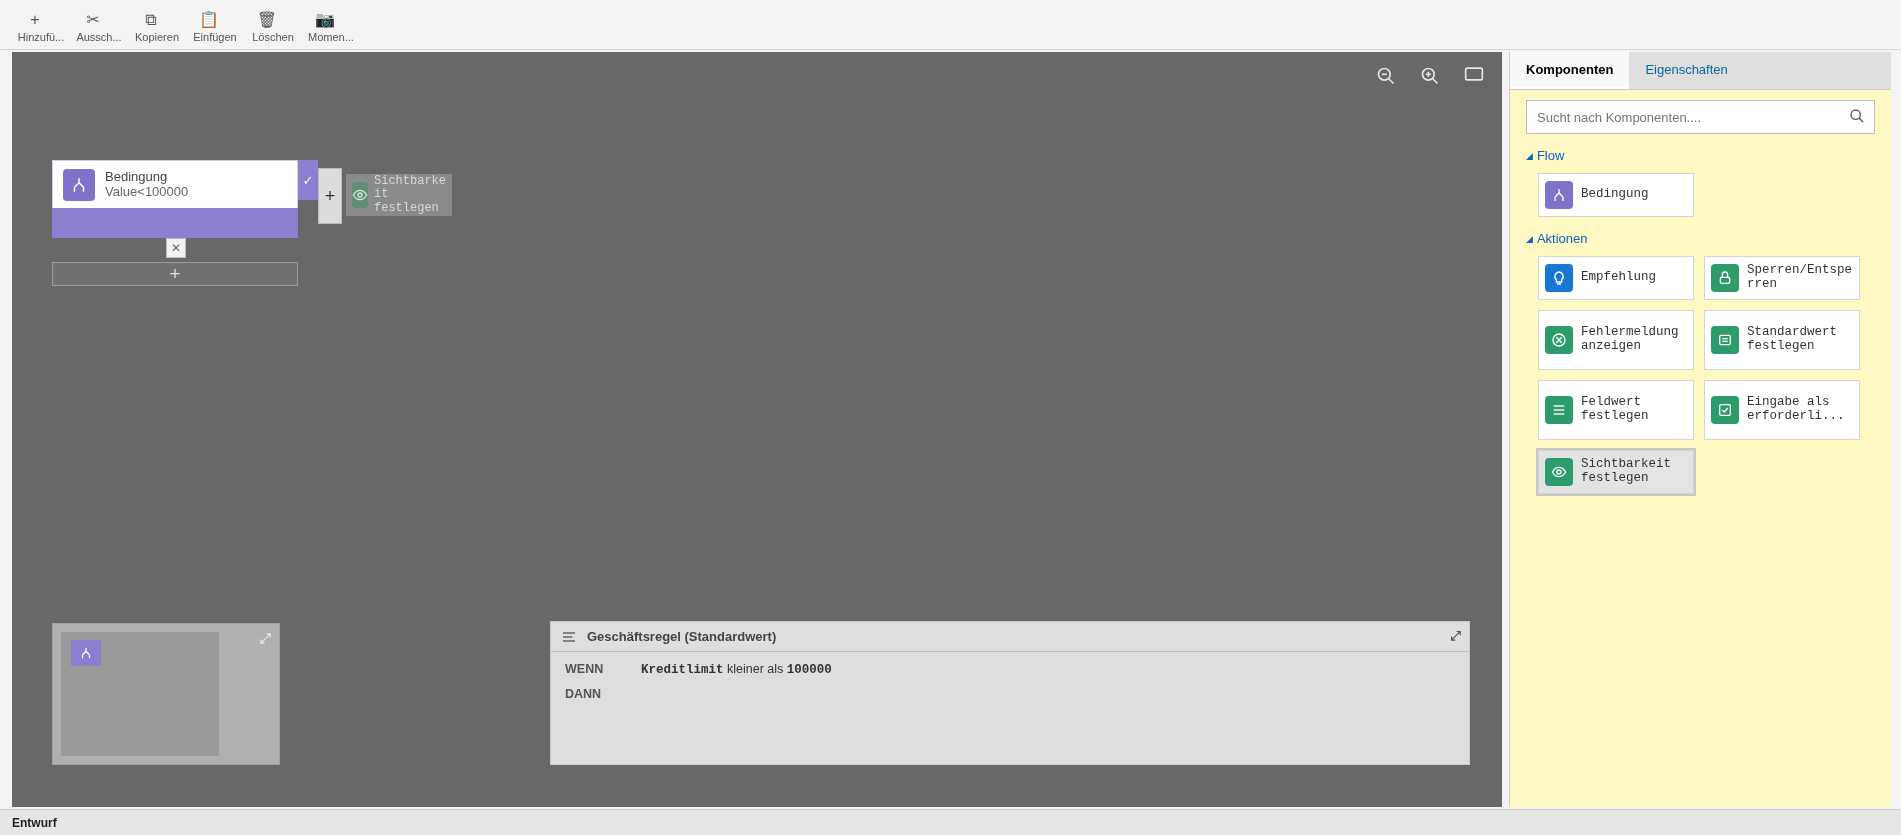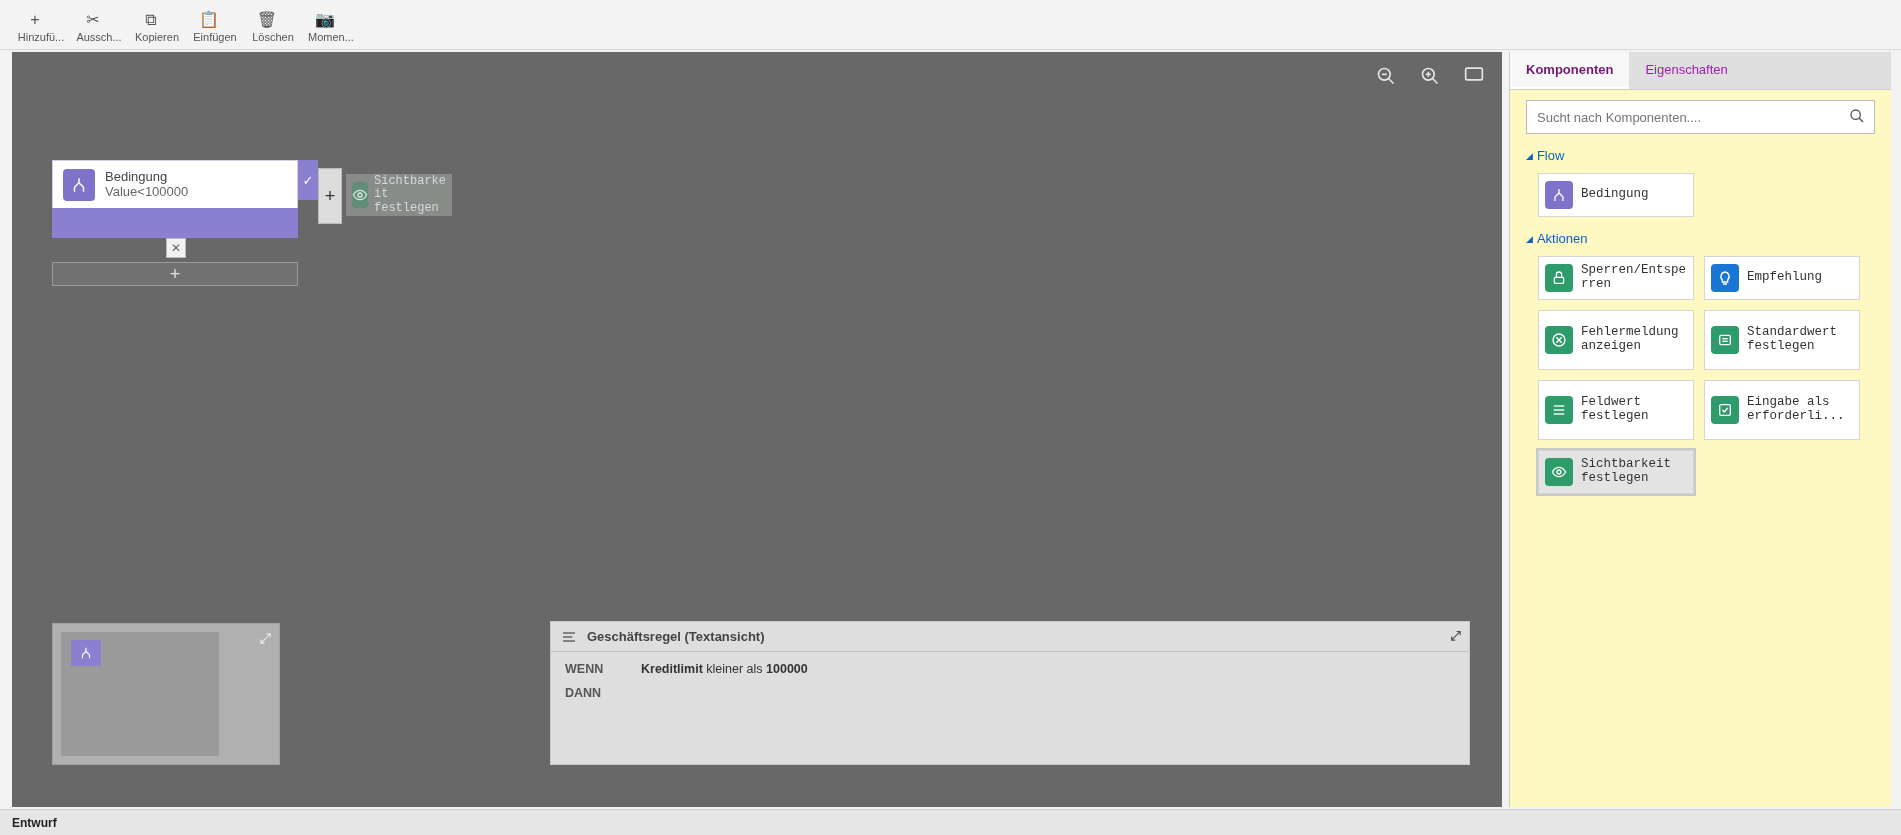--- a/index.html
+++ b/index.html
@@ -34,25 +34,25 @@
   .minimap .mm-inner{position:absolute;left:8px;top:8px;right:60px;bottom:8px;background:#9a9a9a;}
   .minimap .mm-expand{position:absolute;top:6px;right:8px;color:#fff;font-size:14px;cursor:pointer;}
   .minimap .mm-node{position:absolute;left:10px;top:8px;width:30px;height:26px;background:#8b80d0;display:flex;align-items:center;justify-content:center;color:#fff;font-size:12px;}
   
   .textview{position:absolute;left:538px;right:32px;bottom:42px;height:144px;background:#dedede;border:1px solid #c8c8c8;}
   .tv-head{height:30px;border-bottom:1px solid #c0c0c0;display:flex;align-items:center;padding:0 10px;gap:10px;color:#444;font-weight:600;font-size:13px;position:relative;}
   .tv-head .expand{position:absolute;right:8px;top:6px;font-size:13px;color:#555;cursor:pointer;}
   .tv-body{padding:10px 14px;font-size:12.5px;color:#333;}
   .tv-body .row{display:flex;align-items:flex-start;gap:30px;margin-bottom:10px;}
   .tv-body .kw{font-weight:700;color:#555;min-width:46px;}
-  .tv-body b{font-weight:600;}
+  .tv-body b{font-weight:600;font-family:Liberation Mono, monospace;}
   
   .tabs{display:flex;background:#dfdfdf;border-bottom:1px solid #ccc;}
-  .tab{padding:10px 16px;font-size:13px;color:#a21caf;cursor:pointer;}
-  .tab.active{background:#f8f8f8;color:#701a75;font-weight:600;border-bottom:2px solid #fff;}
+  .tab{padding:10px 16px;font-size:13px;color:#0369a1;cursor:pointer;}
+  .tab.active{background:#f8f8f8;color:#000000;font-weight:600;border-bottom:2px solid #fff;}
   .side-body{flex:1;background:#fef9c3;padding:10px 16px;overflow:auto;}
   .search{position:relative;margin-bottom:14px;}
   .search input{width:100%;height:34px;border:1px solid #bcbcbc;padding:0 34px 0 10px;font-size:13px;outline:none;}
   .search .sicon{position:absolute;right:10px;top:8px;color:#666;font-size:16px;}
   .sect-h{display:flex;align-items:center;gap:4px;color:#0b62c4;font-size:13px;margin:6px 0 10px 0;cursor:pointer;}
   .sect-h::before{content:"◢";font-size:9px;color:#0b62c4;}
   .tiles{display:flex;flex-wrap:wrap;gap:10px;padding-left:12px;margin-bottom:14px;}
   .tile{width:156px;height:44px;background:#fff;border:1px solid #d5d5d5;display:flex;align-items:center;padding:4px 6px;gap:8px;font-size:12.5px;line-height:1.1;cursor:pointer;}
   .tile .ticon{width:28px;height:28px;border-radius:4px;display:flex;align-items:center;justify-content:center;color:#fff;flex-shrink:0;}
   .tile.tall{height:60px;}
@@ -169,21 +169,21 @@
 
     <div class="textview">
       <div class="tv-head">
         <span>
           <svg width="16" height="14" viewBox="0 0 24 20" fill="none" stroke="#555" stroke-width="2">
               <line x1="3" y1="4" x2="21" y2="4"></line>
               <line x1="3" y1="10" x2="17" y2="10"></line>
               <line x1="3" y1="16" x2="21" y2="16"></line>
             </svg>
         </span>
-        <span>Geschäftsregel (Textansicht)</span>
+        <span>Geschäftsregel (Standardwert)</span>
         <span class="expand">⤢</span>
       </div>
       <div class="tv-body">
         <div class="row">
           <span class="kw">WENN</span>
           <span>
             <b>Kreditlimit</b> <span>kleiner als</span> <b>100000</b>
           </span>
         </div>
         <div class="row">
@@ -224,35 +224,35 @@
           </div>
           <span class="ic-wrap">Bedingung</span>
         </div>
       </div>
 
       <div class="sect-h">
           <span>Aktionen</span>
         </div>
       <div class="tiles">
         <div class="tile">
+          <div class="ticon ic-blue">
+            <svg width="16" height="16" viewBox="0 0 24 24" fill="none" stroke="#fff" stroke-width="2">
+                <path d="M9 21h6M12 3a7 7 0 0 0-4 12v3h8v-3a7 7 0 0 0-4-12z"></path>
+              </svg>
+          </div>
+          <span class="ic-wrap">Empfehlung</span>
+        </div>
+        <div class="tile">
           <div class="ticon ic-green">
             <svg width="16" height="16" viewBox="0 0 24 24" fill="none" stroke="#fff" stroke-width="2">
                 <rect x="5" y="11" width="14" height="9" rx="2"></rect>
                 <path d="M8 11V7a4 4 0 0 1 8 0v4"></path>
               </svg>
           </div>
           <span class="ic-wrap">Sperren/Entsperren</span>
-        </div>
-        <div class="tile">
-          <div class="ticon ic-blue">
-            <svg width="16" height="16" viewBox="0 0 24 24" fill="none" stroke="#fff" stroke-width="2">
-                <path d="M9 21h6M12 3a7 7 0 0 0-4 12v3h8v-3a7 7 0 0 0-4-12z"></path>
-              </svg>
-          </div>
-          <span class="ic-wrap">Empfehlung</span>
         </div>
         <div class="tile tall">
           <div class="ticon ic-green">
             <svg width="16" height="16" viewBox="0 0 24 24" fill="none" stroke="#fff" stroke-width="2">
                 <circle cx="12" cy="12" r="9"></circle>
                 <line x1="8" y1="8" x2="16" y2="16"></line>
                 <line x1="16" y1="8" x2="8" y2="16"></line>
               </svg>
           </div>
           <span class="ic-wrap">Fehlermeldung anzeigen</span>

